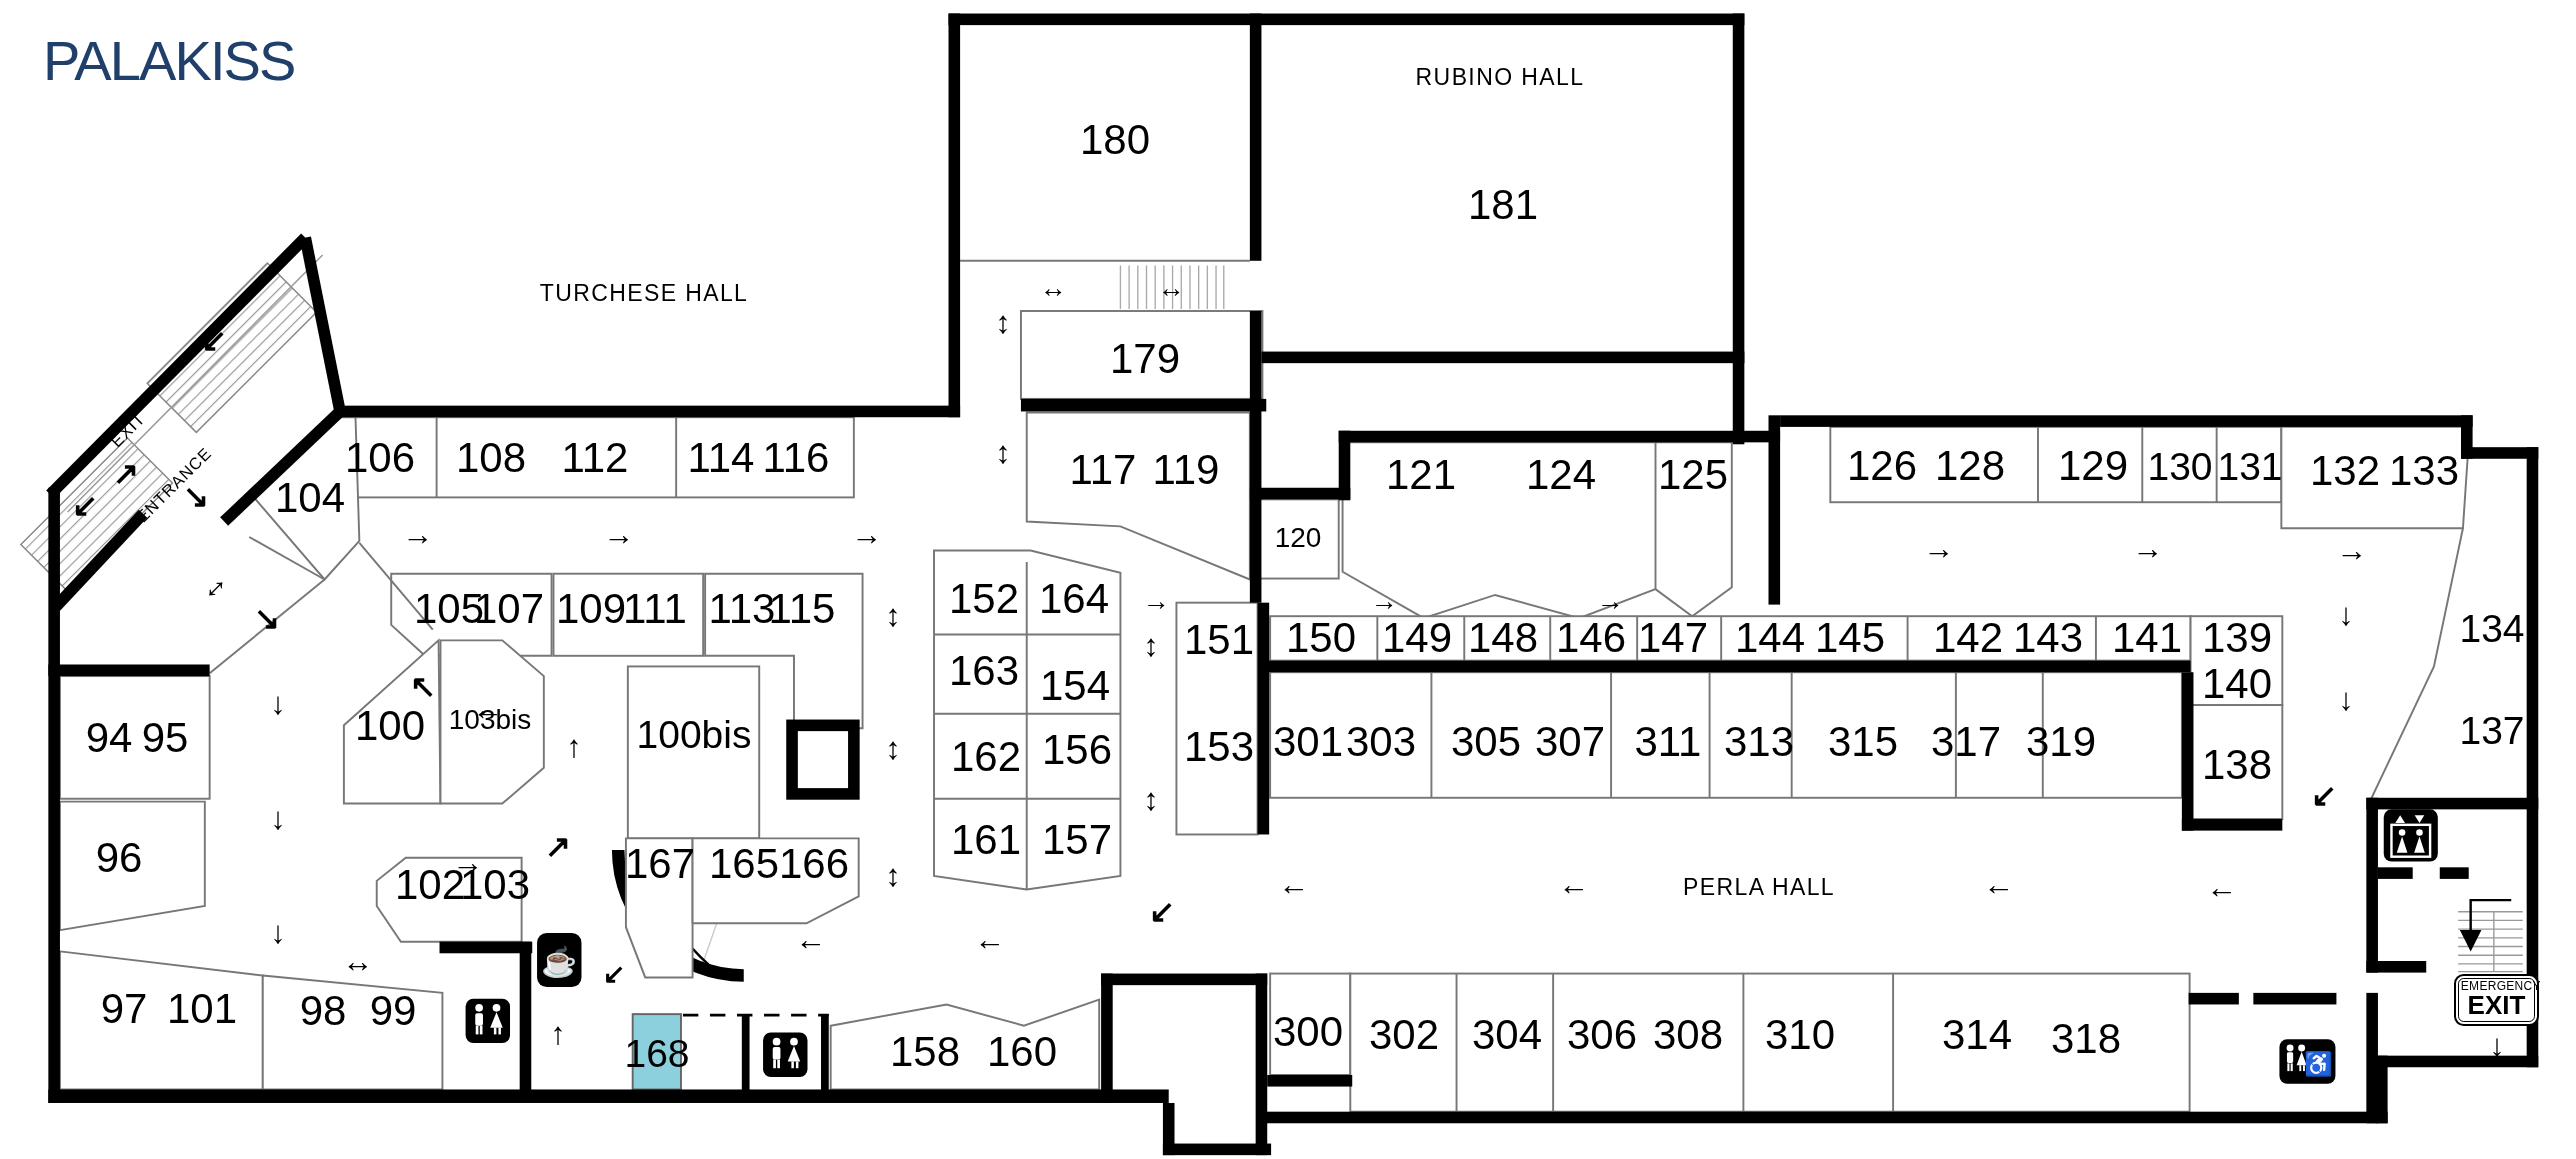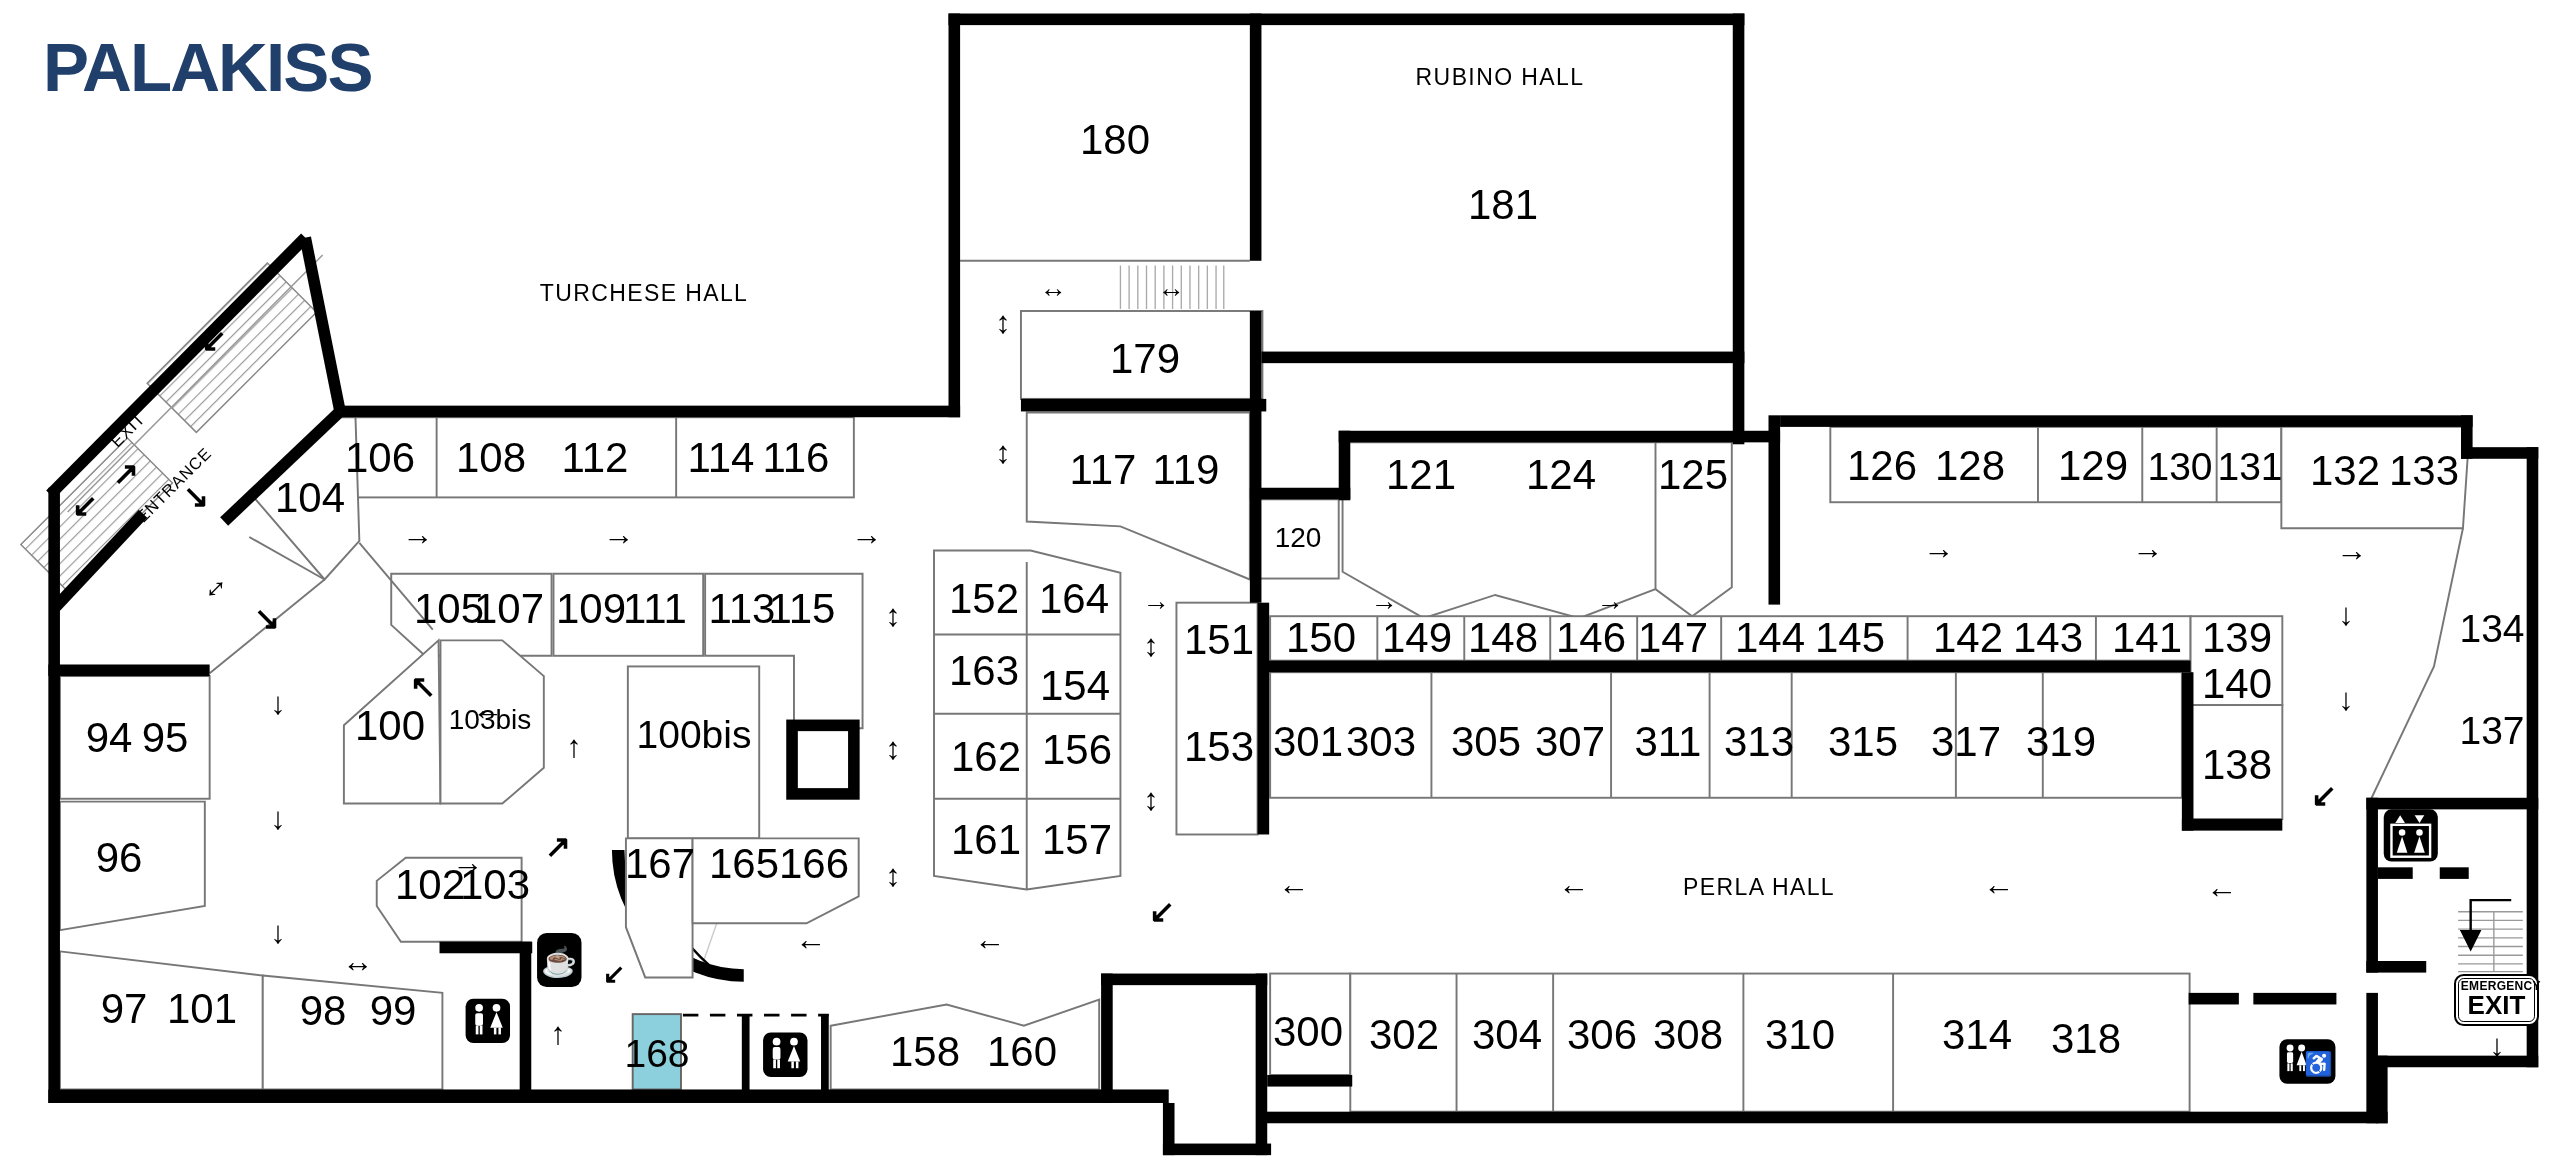--- a/index.html
+++ b/index.html
@@ -7,28 +7,28 @@
        font-family:"Liberation Sans",sans-serif;overflow:hidden;color:#000}
   svg.plan{position:absolute;left:0;top:0}
   .bl{position:absolute;transform:translate(-50%,-50%);font-size:42px;line-height:1;white-space:nowrap}
   .s40{font-size:39px}.s36{font-size:28px}
   .hall{position:absolute;transform:translate(-50%,-50%);font-size:23px;letter-spacing:1.4px;white-space:nowrap}
   .ar{position:absolute;transform:translate(-50%,-50%);font-size:31px;font-weight:bold;line-height:1}
   .ar.sm{font-size:27px}
   .ar.ne{transform:translate(-50%,-50%) rotate(-45deg)}
   .diag{position:absolute;transform:translate(-50%,-50%) rotate(-45deg);font-size:16.4px;letter-spacing:1px;white-space:nowrap}
   .logo{position:absolute;left:43px;top:33px}
-  .logo-title{font-size:69px;font-weight:bold;color:#20406b;letter-spacing:-1.9px;line-height:1}
+  .logo-title{font-size:56px;font-weight:normal;color:#20406b;letter-spacing:-1.9px;line-height:1}
   .logo-sub{font-size:27px;font-weight:bold;color:#20406b;letter-spacing:0.8px;margin-top:3.9px}
   .logo-floor{font-size:32px;margin-top:13.5px}
   .fp{font-weight:bold}.fd{font-weight:normal;padding:0 5.8px}.fs{letter-spacing:0.5px}
   .em{position:absolute;left:2454px;top:974px;width:85px;border:2.9px solid #000;border-radius:9.7px;
       background:#fff;text-align:center;padding:1.9px;box-sizing:border-box}
   .em-inner{border:1.9px solid #000;border-radius:5.8px;padding:1px 1.9px 2.9px 1.9px}
-  .em1{font-size:12px;font-weight:bold;letter-spacing:0.3px;line-height:1.1}
+  .em1{font-size:12px;font-weight:normal;letter-spacing:0.3px;line-height:1.1}
   .em2{font-size:26px;font-weight:bold;line-height:.95}
 </style>
 </head>
 <body>
 
 <svg class="plan" width="2576" height="1159" viewBox="0 0 2667 1200">
   <defs>
     <pattern id="tread" width="9" height="9" patternUnits="userSpaceOnUse">
       <path d="M0 .6H9" stroke="#999" stroke-width="1.2"></path>
     </pattern>

